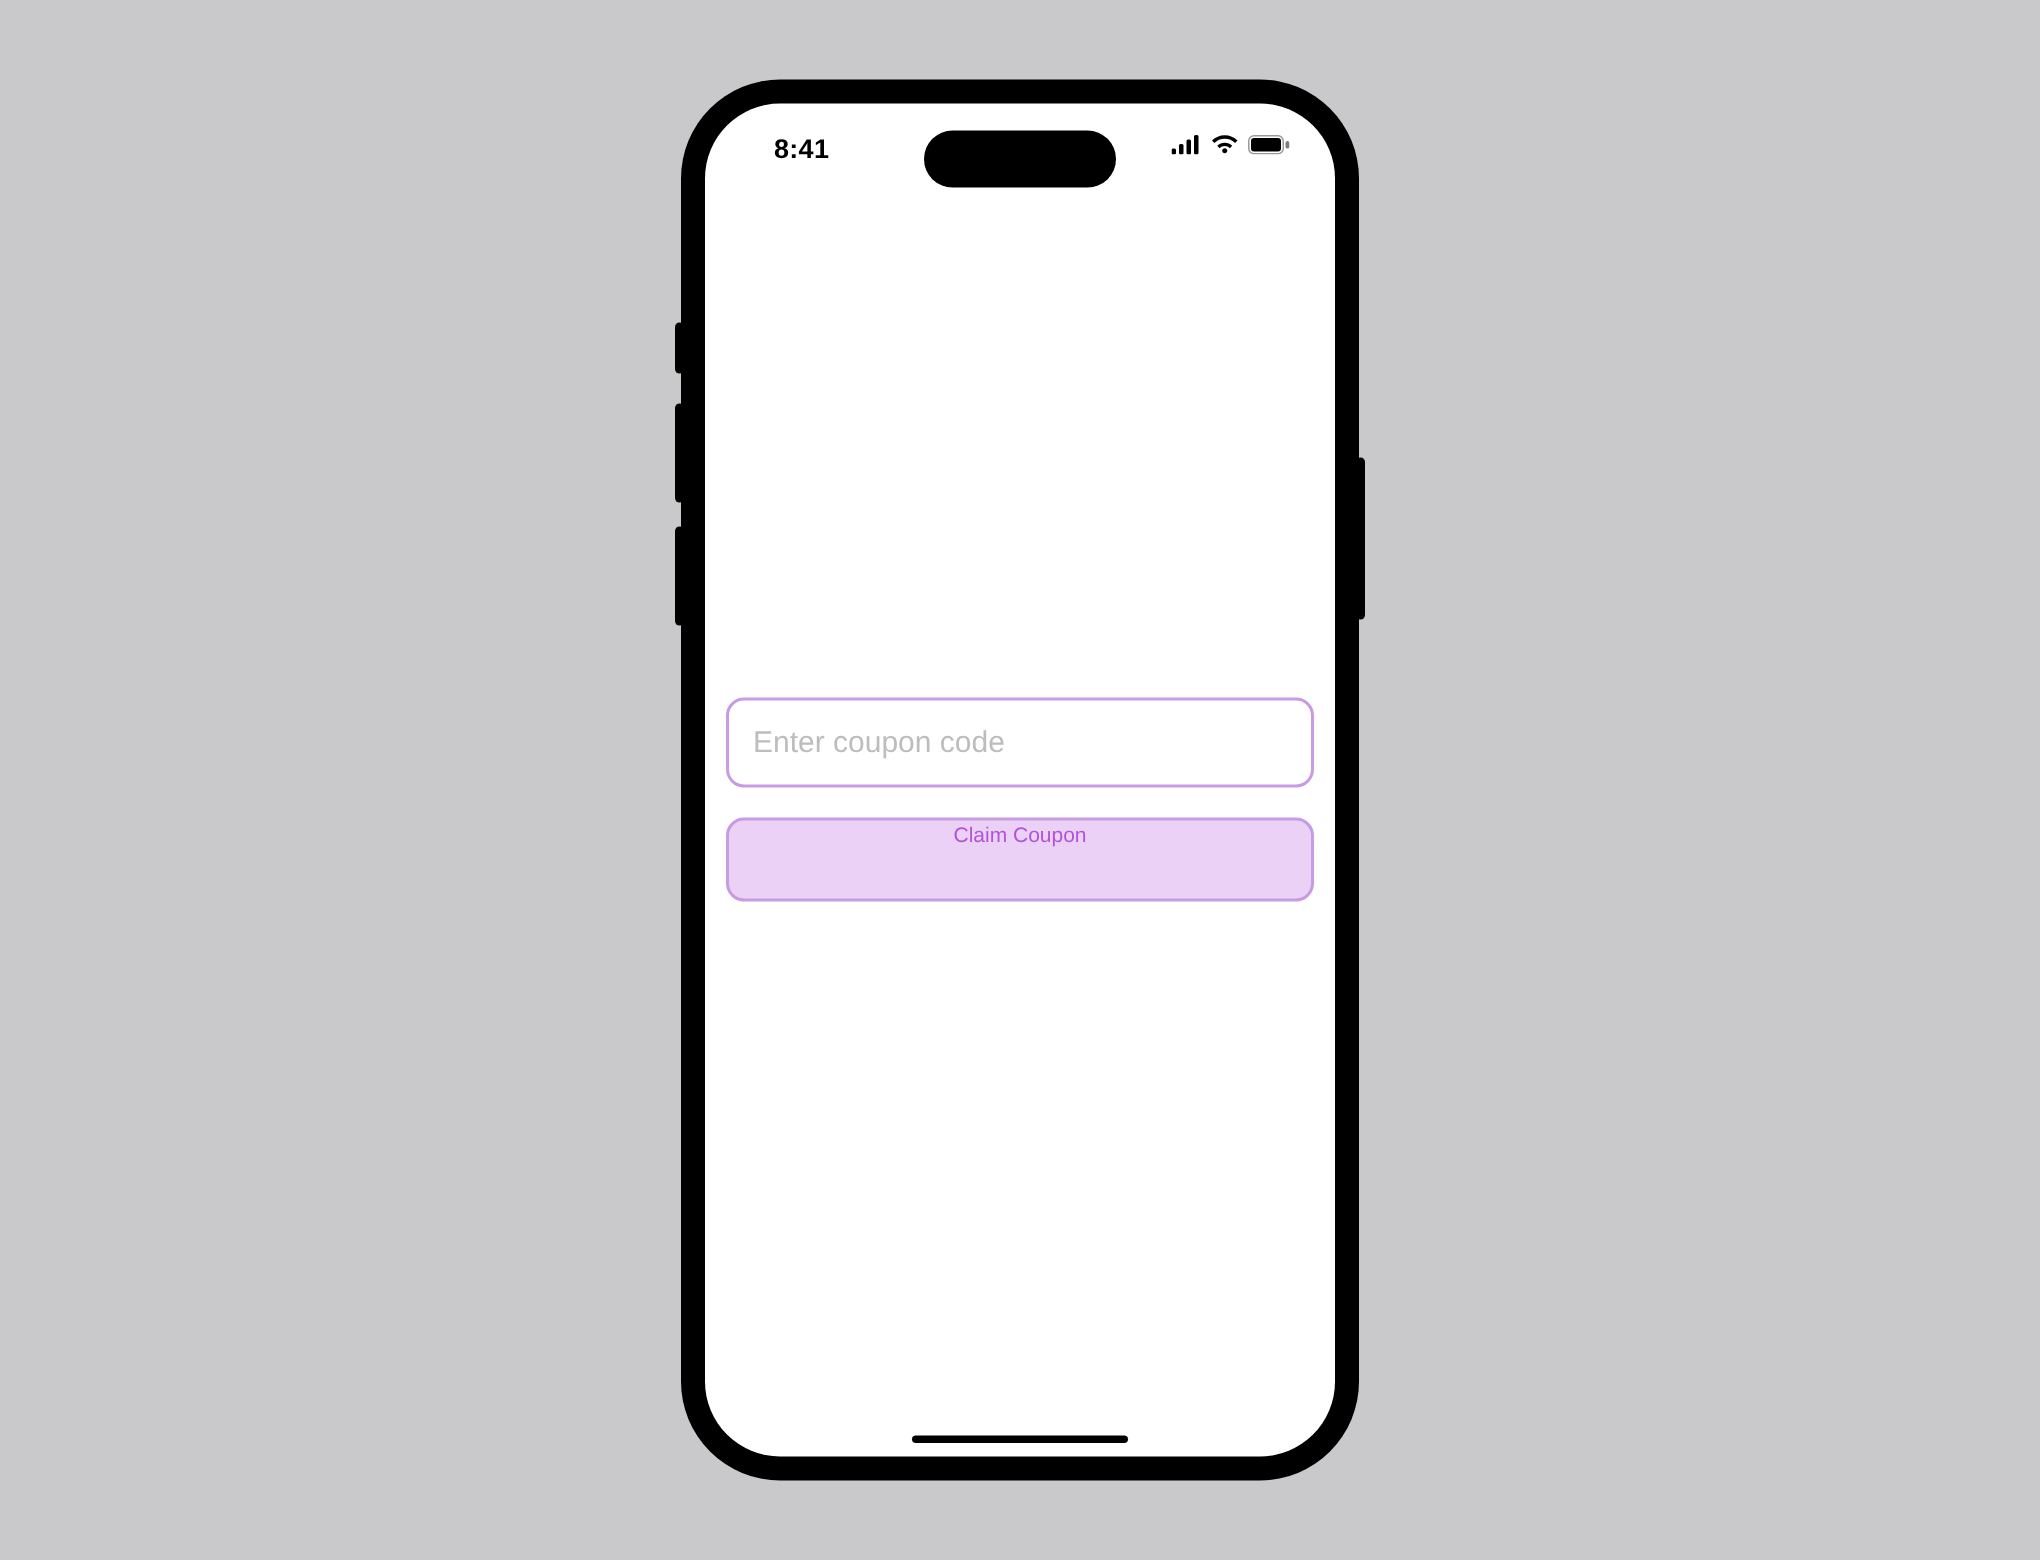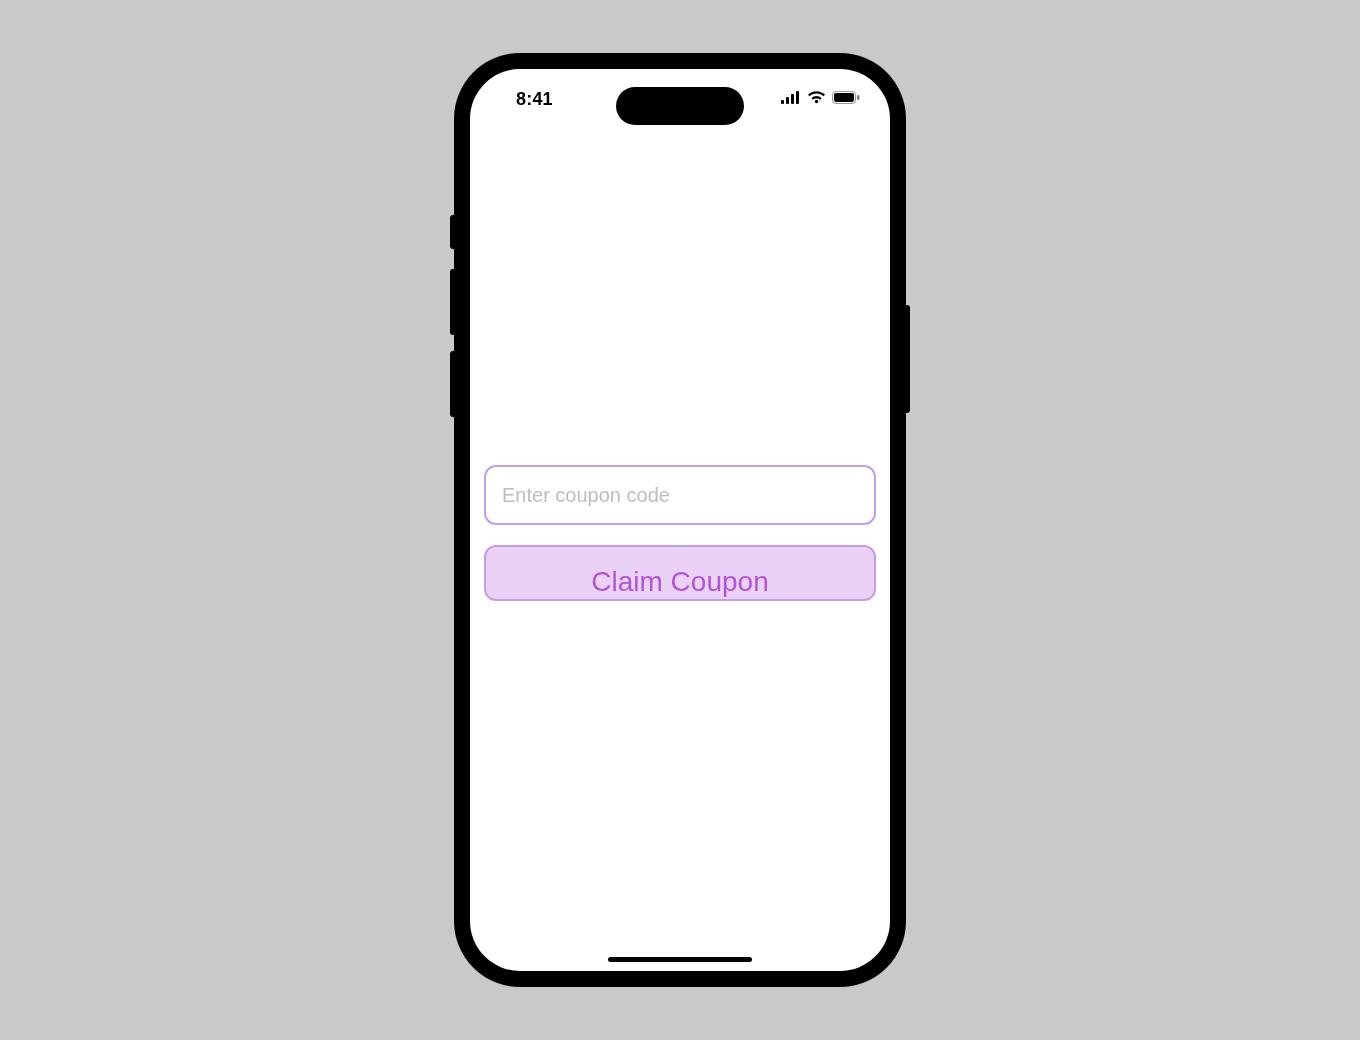--- a/index.html
+++ b/index.html
@@ -120,25 +120,25 @@
     color: #bdbdbf;
   }
 
   .claim-btn {
     width: 100%;
     height: 56px;
     border: 2px solid #c89be3;
     border-radius: 12px;
     background: #ecd1f6;
     color: #b154d8;
-    font-size: 28px;
+    font-size: 14px;
     font-weight: 500;
     cursor: pointer;
     display: flex;
-    align-items: flex-end;
+    align-items: flex-start;
     justify-content: center;
   }
 
   
   .home-indicator {
     position: absolute;
     bottom: 9px;
     left: 50%;
     transform: translateX(-50%);
     width: 144px;

